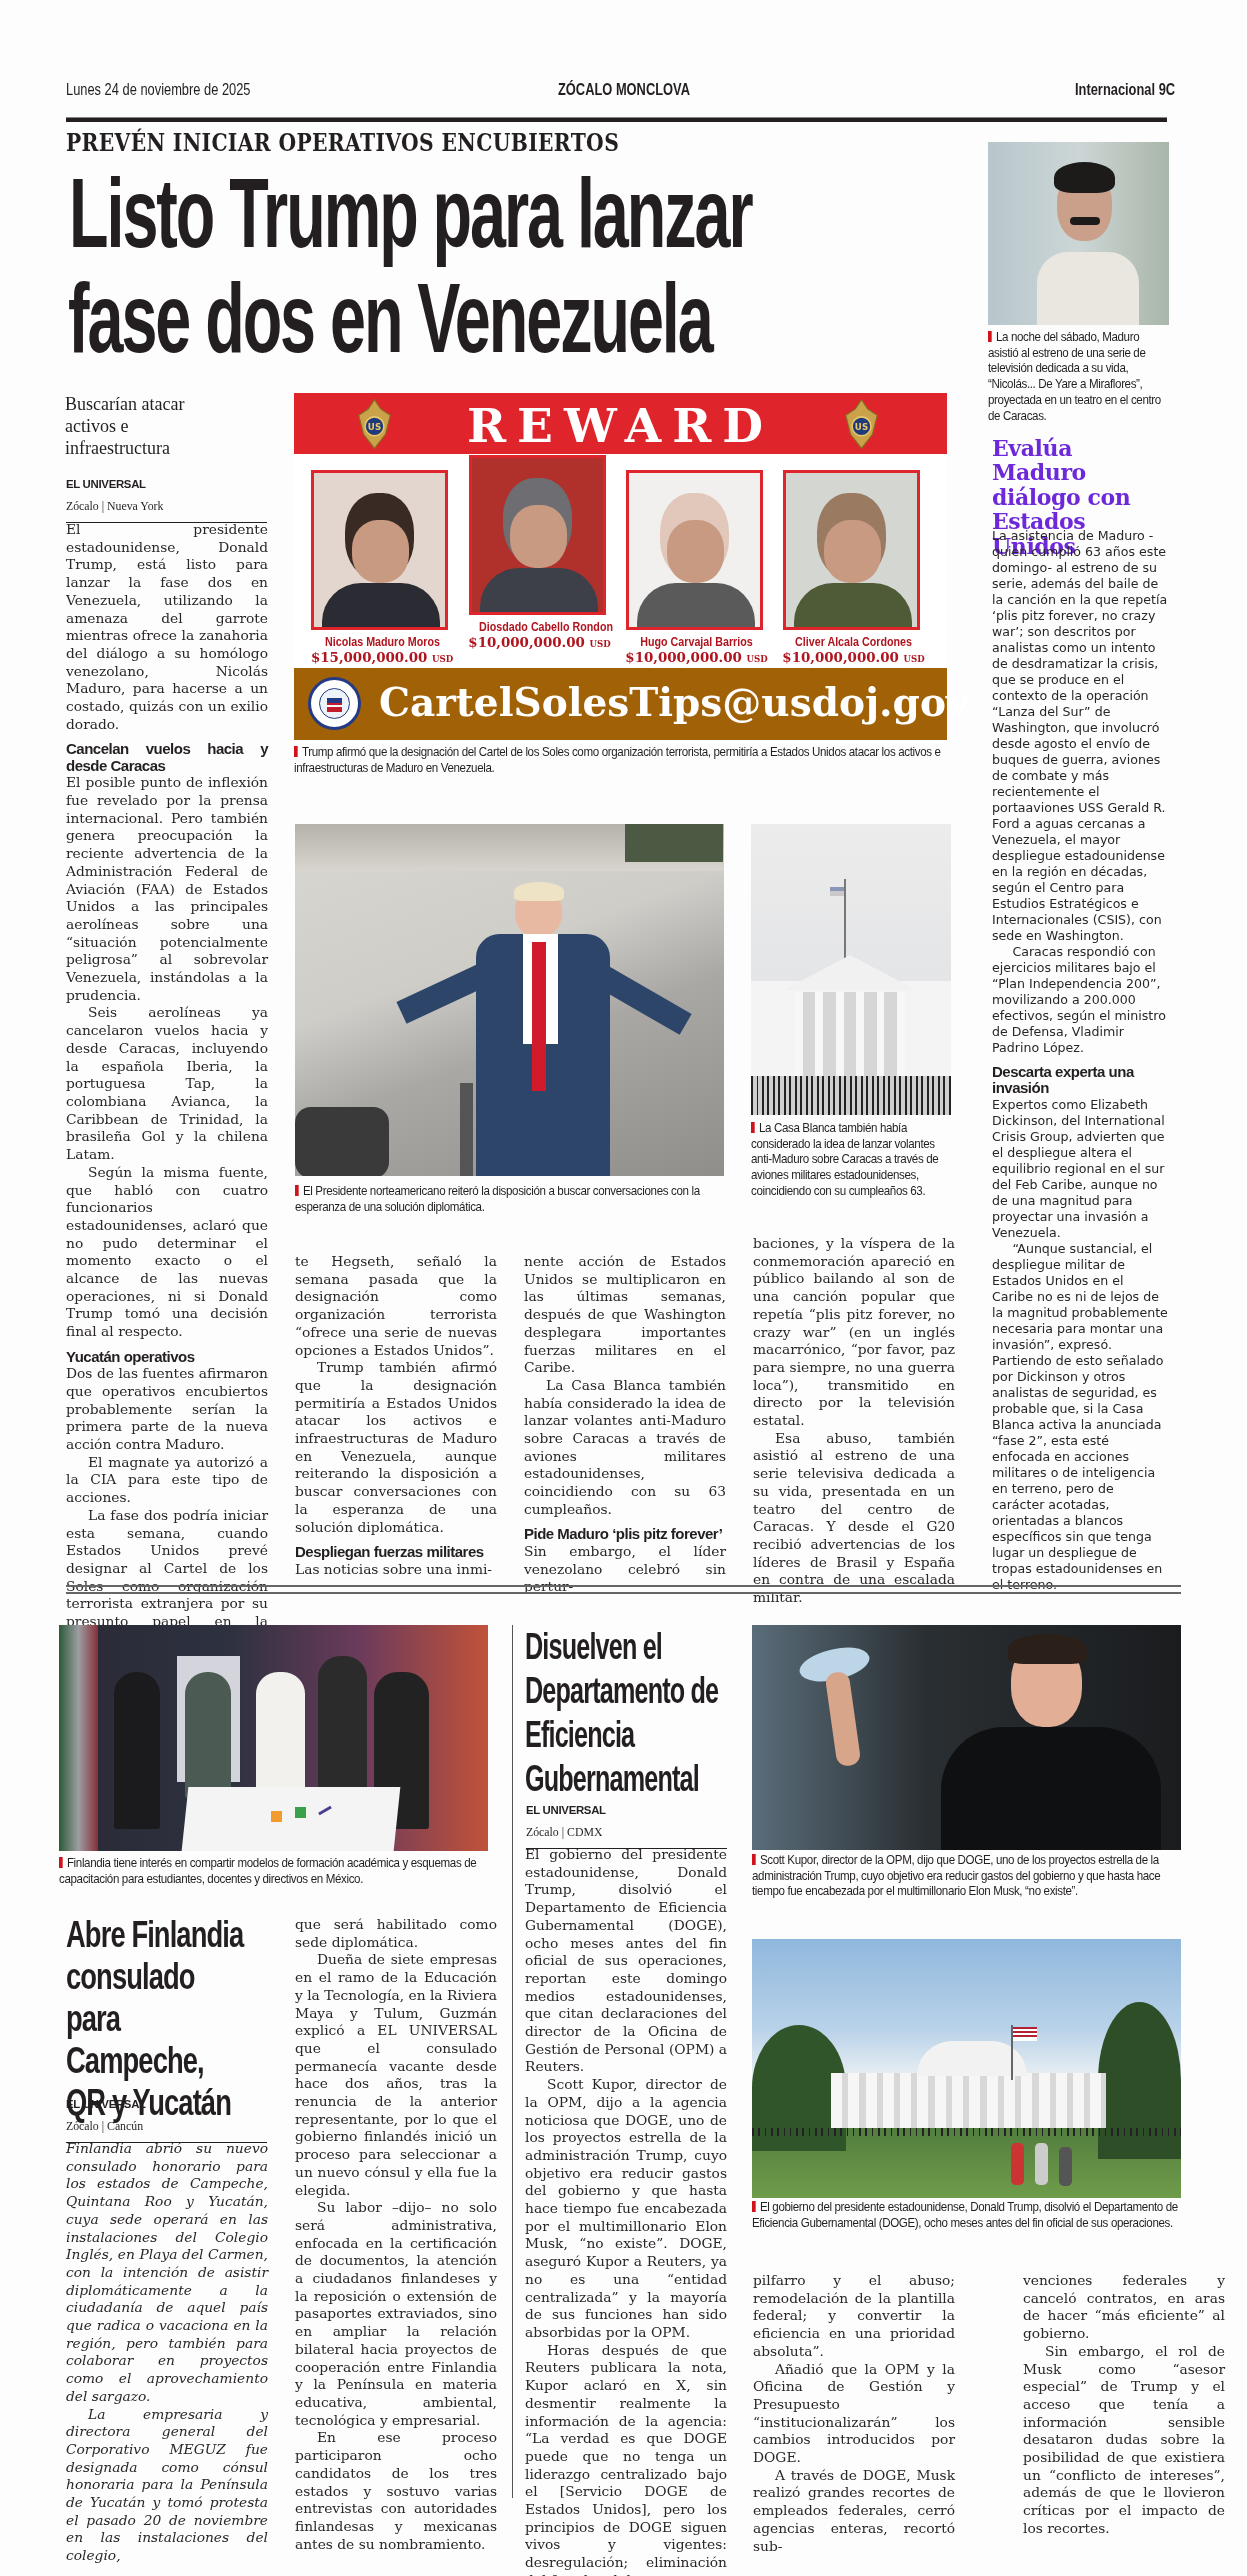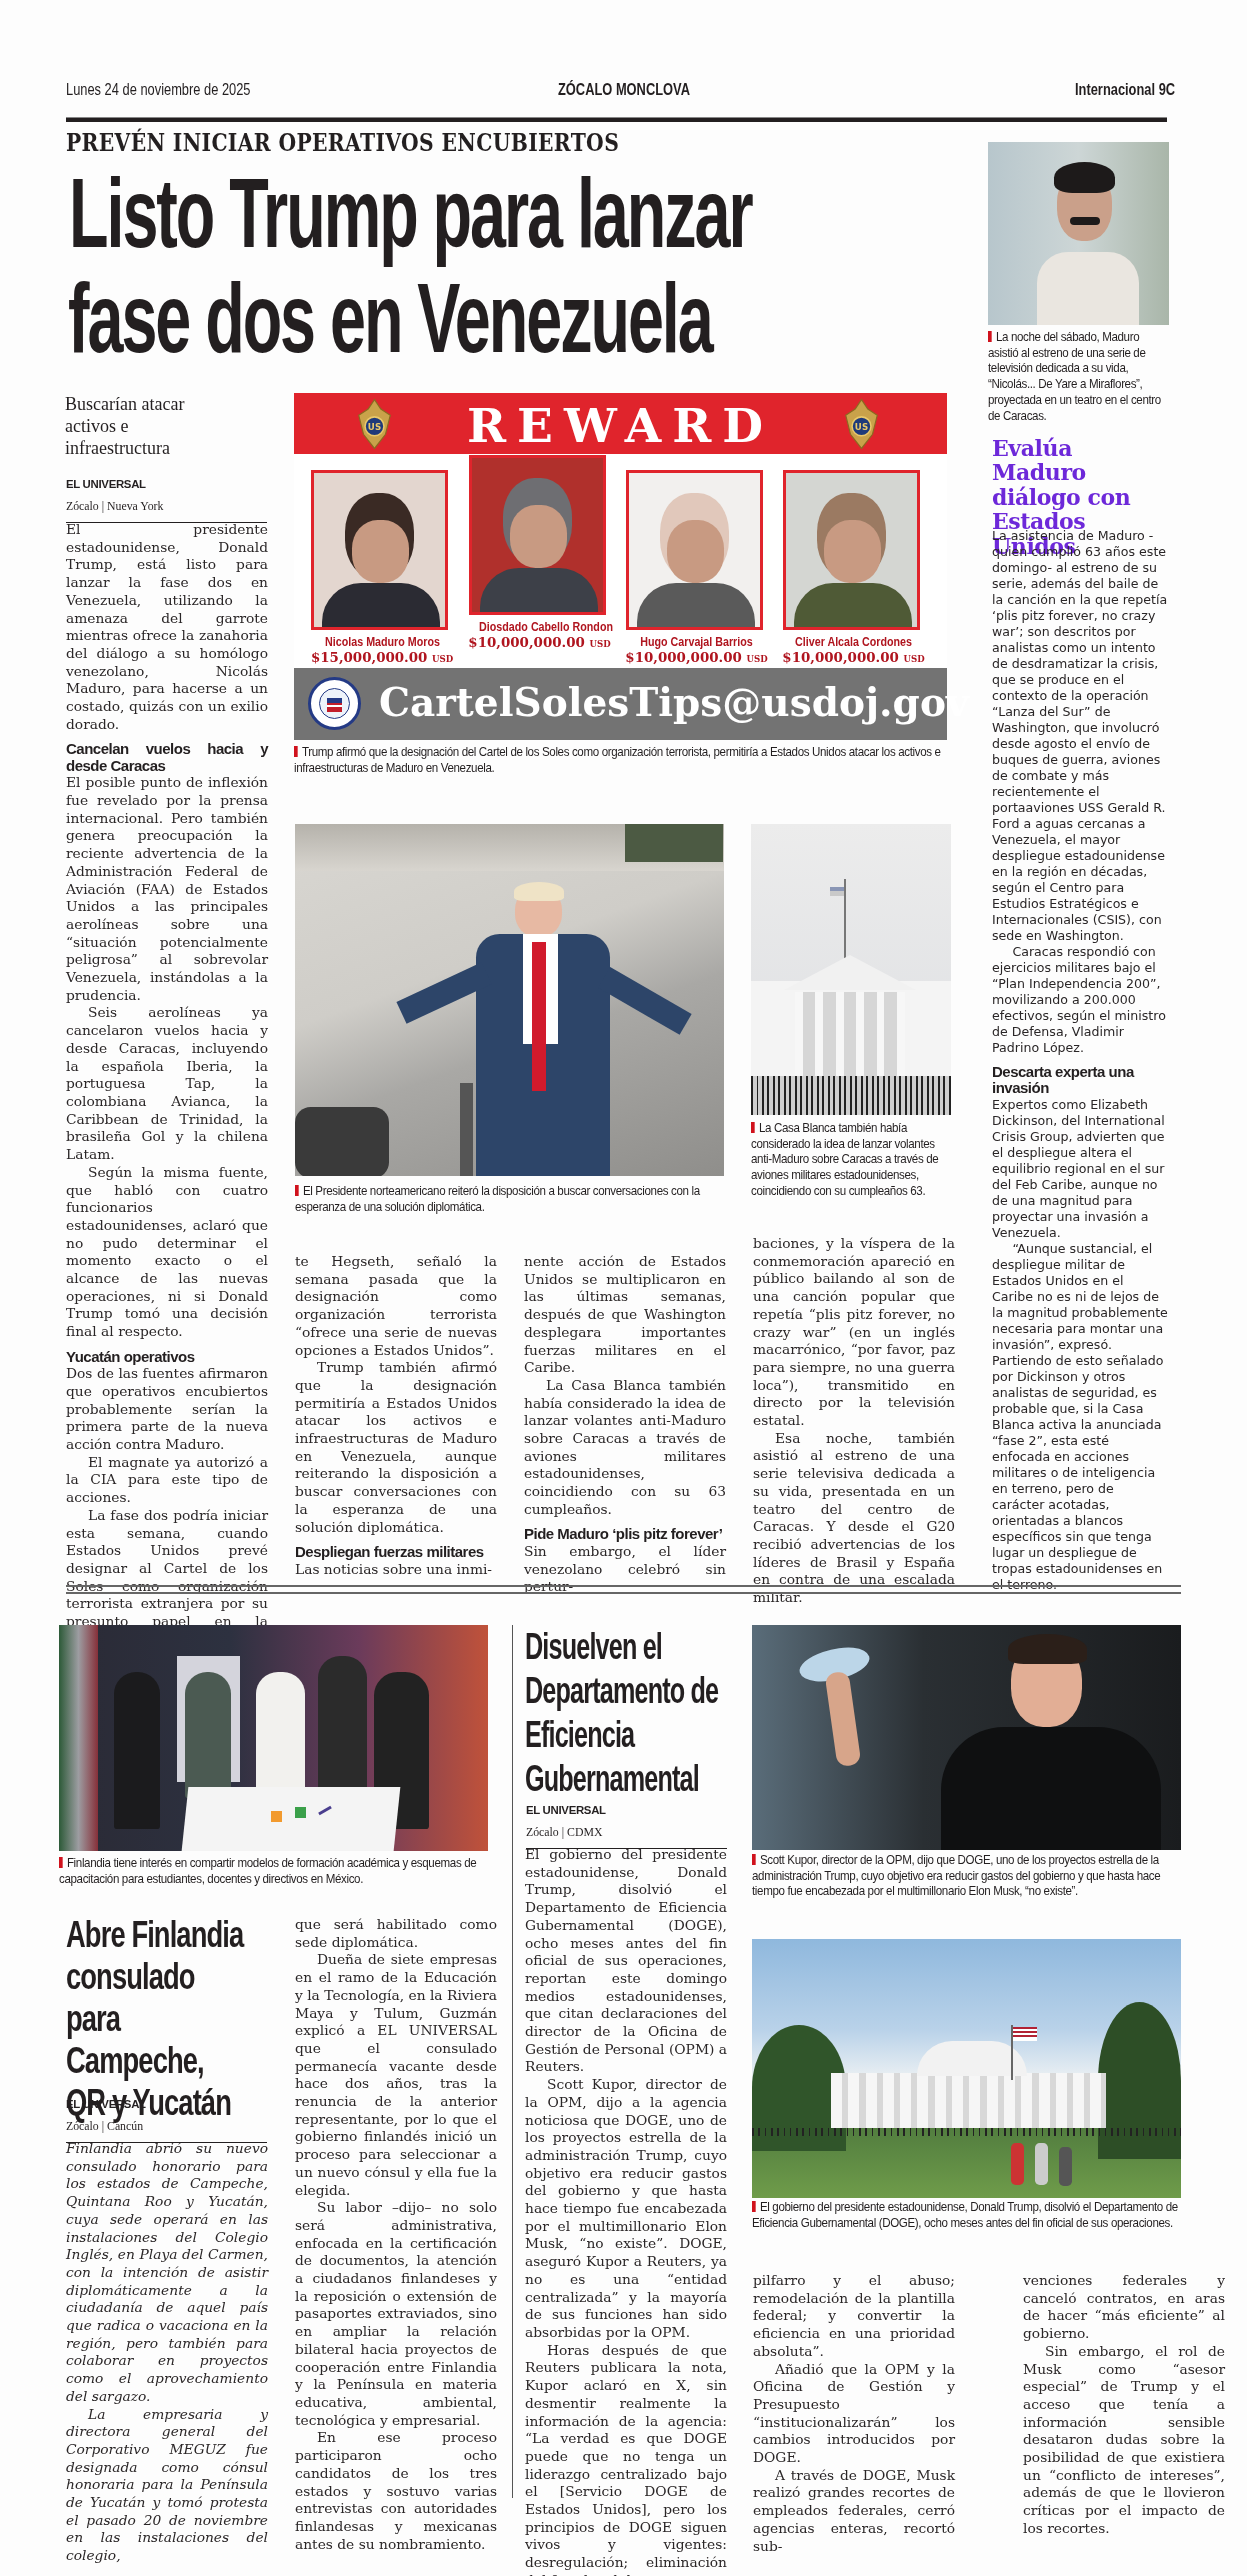--- a/index.html
+++ b/index.html
@@ -117,21 +117,21 @@
         <div style="position:absolute;left:7.9px;top:110px;width:118px;height:55px;border-radius:39px 39px 0 0;background:#4f5a36;"></div>
       </div>
       <div style="position:absolute;left:0;top:164px;width:151px;text-align:center;font-family:'Liberation Sans',sans-serif;font-weight:bold;font-size:13.4px;color:#b0151f;white-space:nowrap;transform:scaleX(0.8);transform-origin:center top;">Cliver Alcala Cordones</div>
       <div style="position:absolute;left:0;top:179px;width:151px;text-align:center;font-family:'DejaVu Serif',serif;font-weight:bold;font-size:13.4px;color:#b0151f;white-space:nowrap;">
         <span>$10,000,000.00</span>
         <span style="font-size:8.6px;">USD</span>
       </div>
       </div>
     </div>
 
-  <div class="abs" style="left:0;top:275px;width:653px;height:72px;background:#737373;">
+  <div class="abs" style="left:0;top:275px;width:653px;height:72px;background:#a16207;">
     <div class="abs" style="left:14px;top:9.4px;width:53px;height:53px;border-radius:50%;background:#fff;border:3.1px solid #243a85;">
       <div style="position:absolute;left:7.9px;top:7.9px;width:31px;height:31px;border-radius:50%;border:1.6px solid #243a85;background:#eef3fa;"></div>
       <div style="position:absolute;left:15.7px;top:17.3px;width:15.7px;height:14px;background:linear-gradient(#243a85 0 35%, #c21d2a 35% 50%, #fff 50% 65%, #c21d2a 65%);"></div>
     </div>
     <div class="abs" style="left:85px;top:11px;font-family:'DejaVu Serif',serif;font-weight:bold;font-size:39px;color:#fff;letter-spacing:0px;white-space:nowrap;">CartelSolesTips@usdoj.gov</div>
   </div>
 </div>
 <div class="abs caption" style="left:294px;top:745px;width:708px;">
   <span class="mark"></span><span>Trump afirmó que la designación del Cartel de los Soles como organización terrorista, permitiría a Estados Unidos atacar los activos e infraestructuras de Maduro en Venezuela.</span>
 </div>
@@ -172,21 +172,21 @@
     <p>Las noticias sobre una inmi-</p>
   </div>
 <div class="abs serif-body" style="left:524px;top:1253px;width:202px;">
     <p>nente acción de Estados Unidos se multiplicaron en las últimas semanas, después de que Washington desplegara importantes fuerzas militares en el Caribe.</p>
     <p class="ind">La Casa Blanca también había considerado la idea de lanzar volantes anti-Maduro sobre Caracas a través de aviones militares estadounidenses, coincidiendo con su 63 cumpleaños.</p>
     <div class="subhead">Pide Maduro ‘plis pitz forever’</div>
     <p>Sin embargo, el líder venezolano celebró sin pertur-</p>
   </div>
 <div class="abs serif-body" style="left:753px;top:1235px;width:202px;">
     <p>baciones, y la víspera de la conmemoración apareció en público bailando al son de una canción popular que repetía “plis pitz forever, no crazy war” (en un inglés macarrónico, “por favor, paz para siempre, no una guerra loca”), transmitido en directo por la televisión estatal.</p>
-    <p class="ind">Esa noche, también asistió al estreno de una serie televisiva dedicada a su vida, presentada en un teatro del centro de Caracas. Y desde el G20 recibió advertencias de los líderes de Brasil y España en contra de una escalada militar.</p>
+    <p class="ind">Esa abuso, también asistió al estreno de una serie televisiva dedicada a su vida, presentada en un teatro del centro de Caracas. Y desde el G20 recibió advertencias de los líderes de Brasil y España en contra de una escalada militar.</p>
   </div>
 
 <div class="photo" style="left:988px;top:142px;width:181px;height:183px;background:linear-gradient(90deg,#b7c6cc 0%,#cdd6d6 50%,#a9b6a9 100%);">
   <div style="position:absolute;left:69px;top:28px;width:55px;height:71px;border-radius:45%;background:#caa08a;"></div>
   <div style="position:absolute;left:66px;top:20.4px;width:61px;height:31px;border-radius:50% 50% 30% 30%;background:#1d1a1a;"></div>
   <div style="position:absolute;left:82px;top:75px;width:30px;height:7.9px;background:#1d1a1a;border-radius:4.7px;"></div>
   <div style="position:absolute;left:49px;top:110px;width:102px;height:79px;background:#eae6e0;border-radius:31px 31px 0 0;"></div>
 </div>
 <div class="abs caption" style="left:988px;top:330px;width:197px;">
   <span class="mark"></span><span>La noche del sábado, Maduro asistió al estreno de una serie de televisión dedicada a su vida, “Nicolás... De Yare a Miraflores”, proyectada en un teatro en el centro de Caracas.</span>

